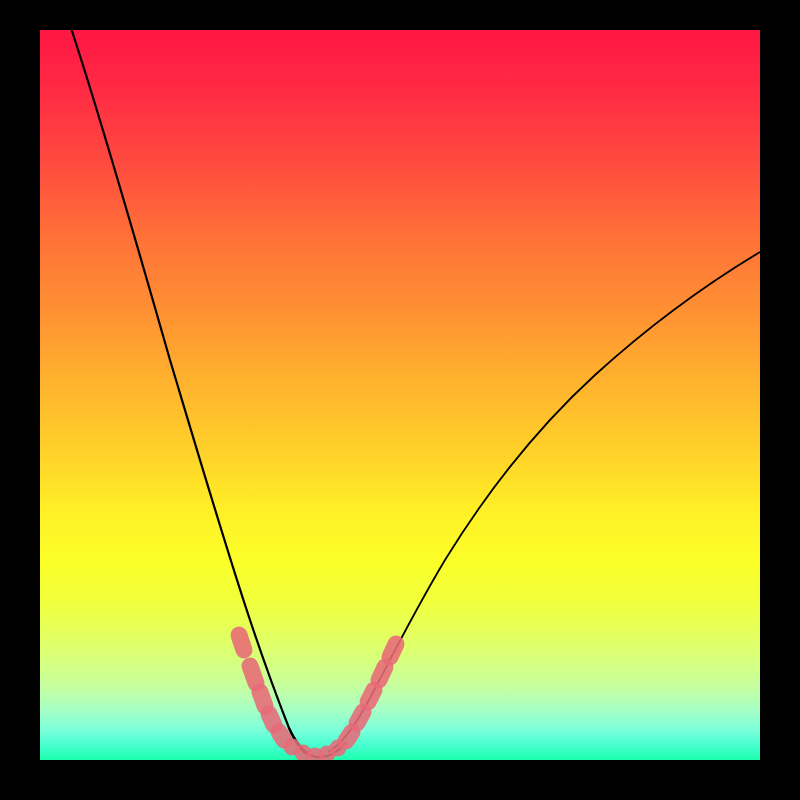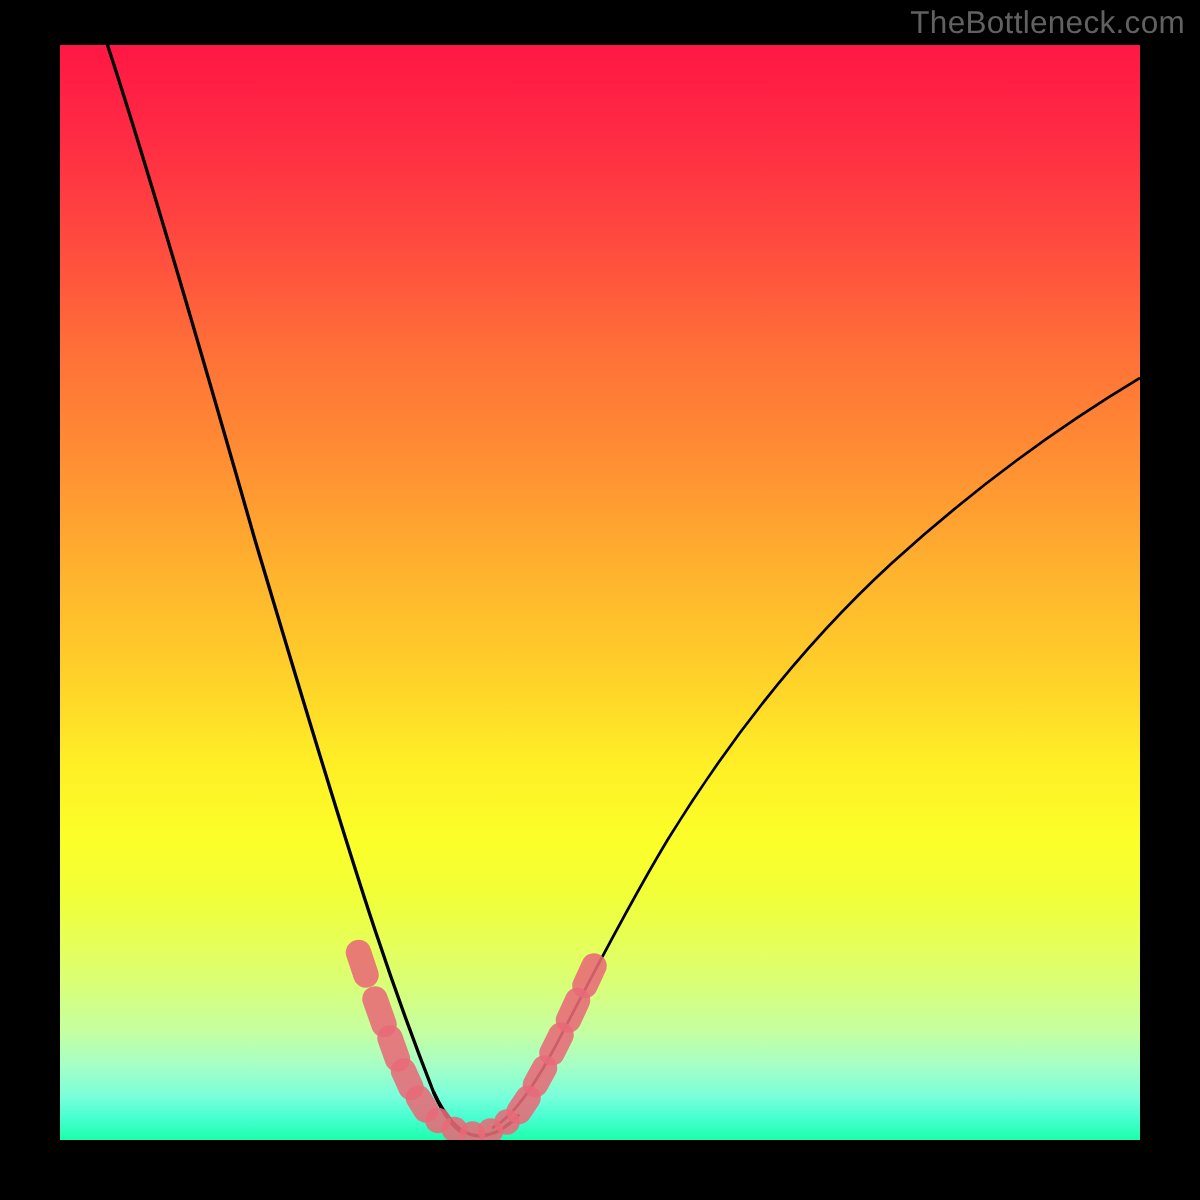--- a/index.html
+++ b/index.html
@@ -80,21 +80,20 @@
   .curve-thin {
     fill: none;
     stroke: #000;
     stroke-width: 1.8;
   }
 </style>
 </head>
 <body>
 
 <div class="frame">
-  <div class="watermark">TheBottleneck.com</div>
   <div class="plot-area"></div>
   <svg class="curves" viewBox="0 0 720 730" preserveAspectRatio="none">
 
     <path class="curve" d="M 30 -5
          C 55 70, 90 190, 130 330
          C 160 430, 185 515, 210 590
          C 225 635, 238 670, 249 698
          C 256 714, 263 723, 270 726
          "></path>
 

